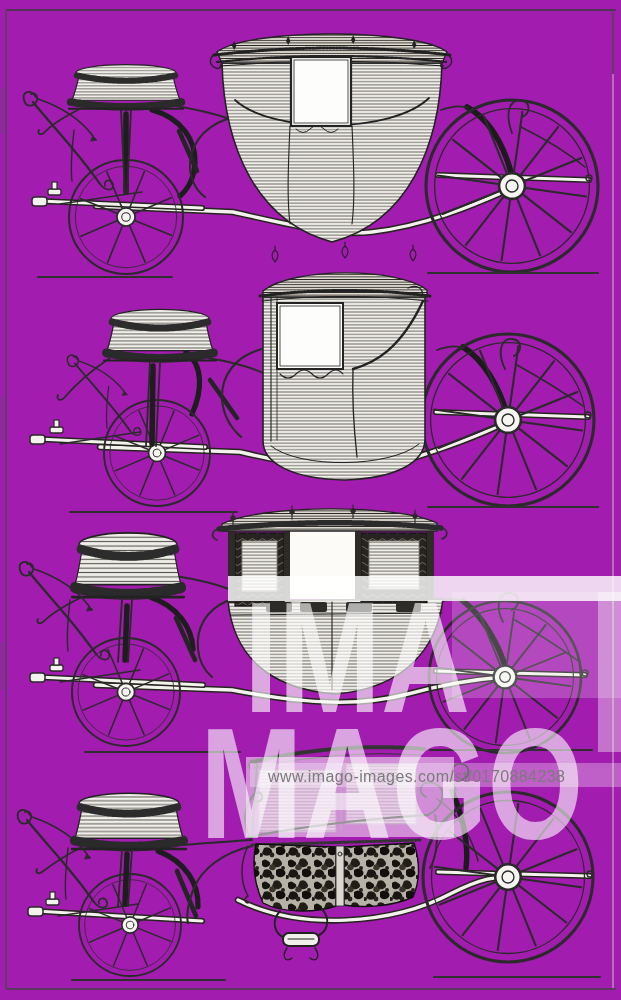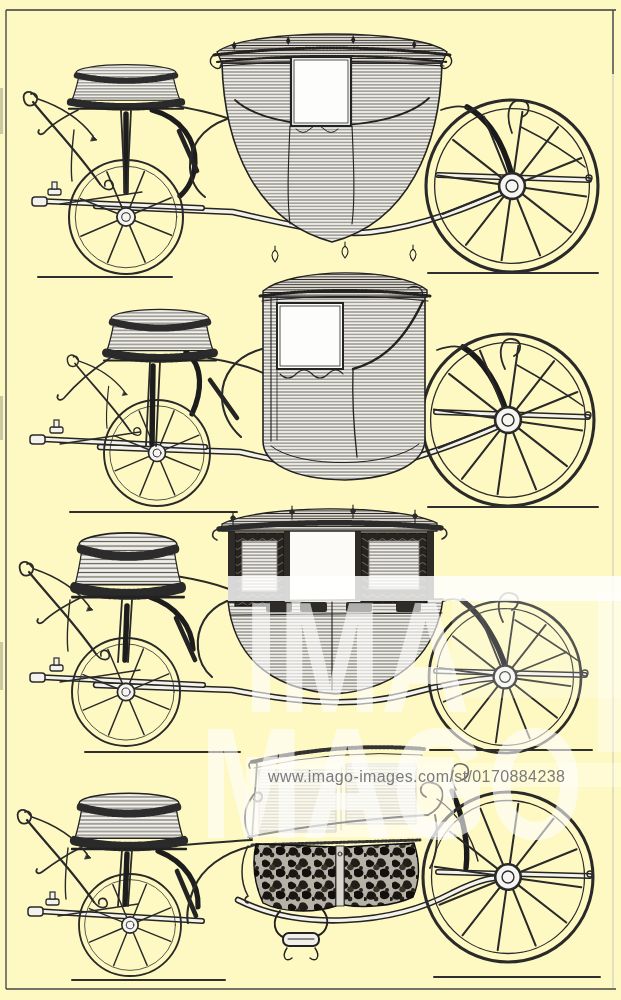--- a/index.html
+++ b/index.html
@@ -1,18 +1,18 @@
 <!DOCTYPE html>
 <html><head>
 <meta charset="utf-8">
 <style>
   html,body{margin:0;padding:0;background:#ffffff;}
   .stage{
     position:relative;width:621px;height:1000px;margin:0 auto;
-    background:#fef9c3;overflow:hidden;
+    background:#a21caf;overflow:hidden;
     font-family:"Liberation Sans", sans-serif;
     text-align:center;
   }
   svg{display:block;}
   .wm-text{font-family:"Liberation Sans", sans-serif;font-weight:bold;}
   .url-text{font-family:"Liberation Sans", sans-serif;letter-spacing:0.4px;}
 </style>
 </head>
 <body>
 

